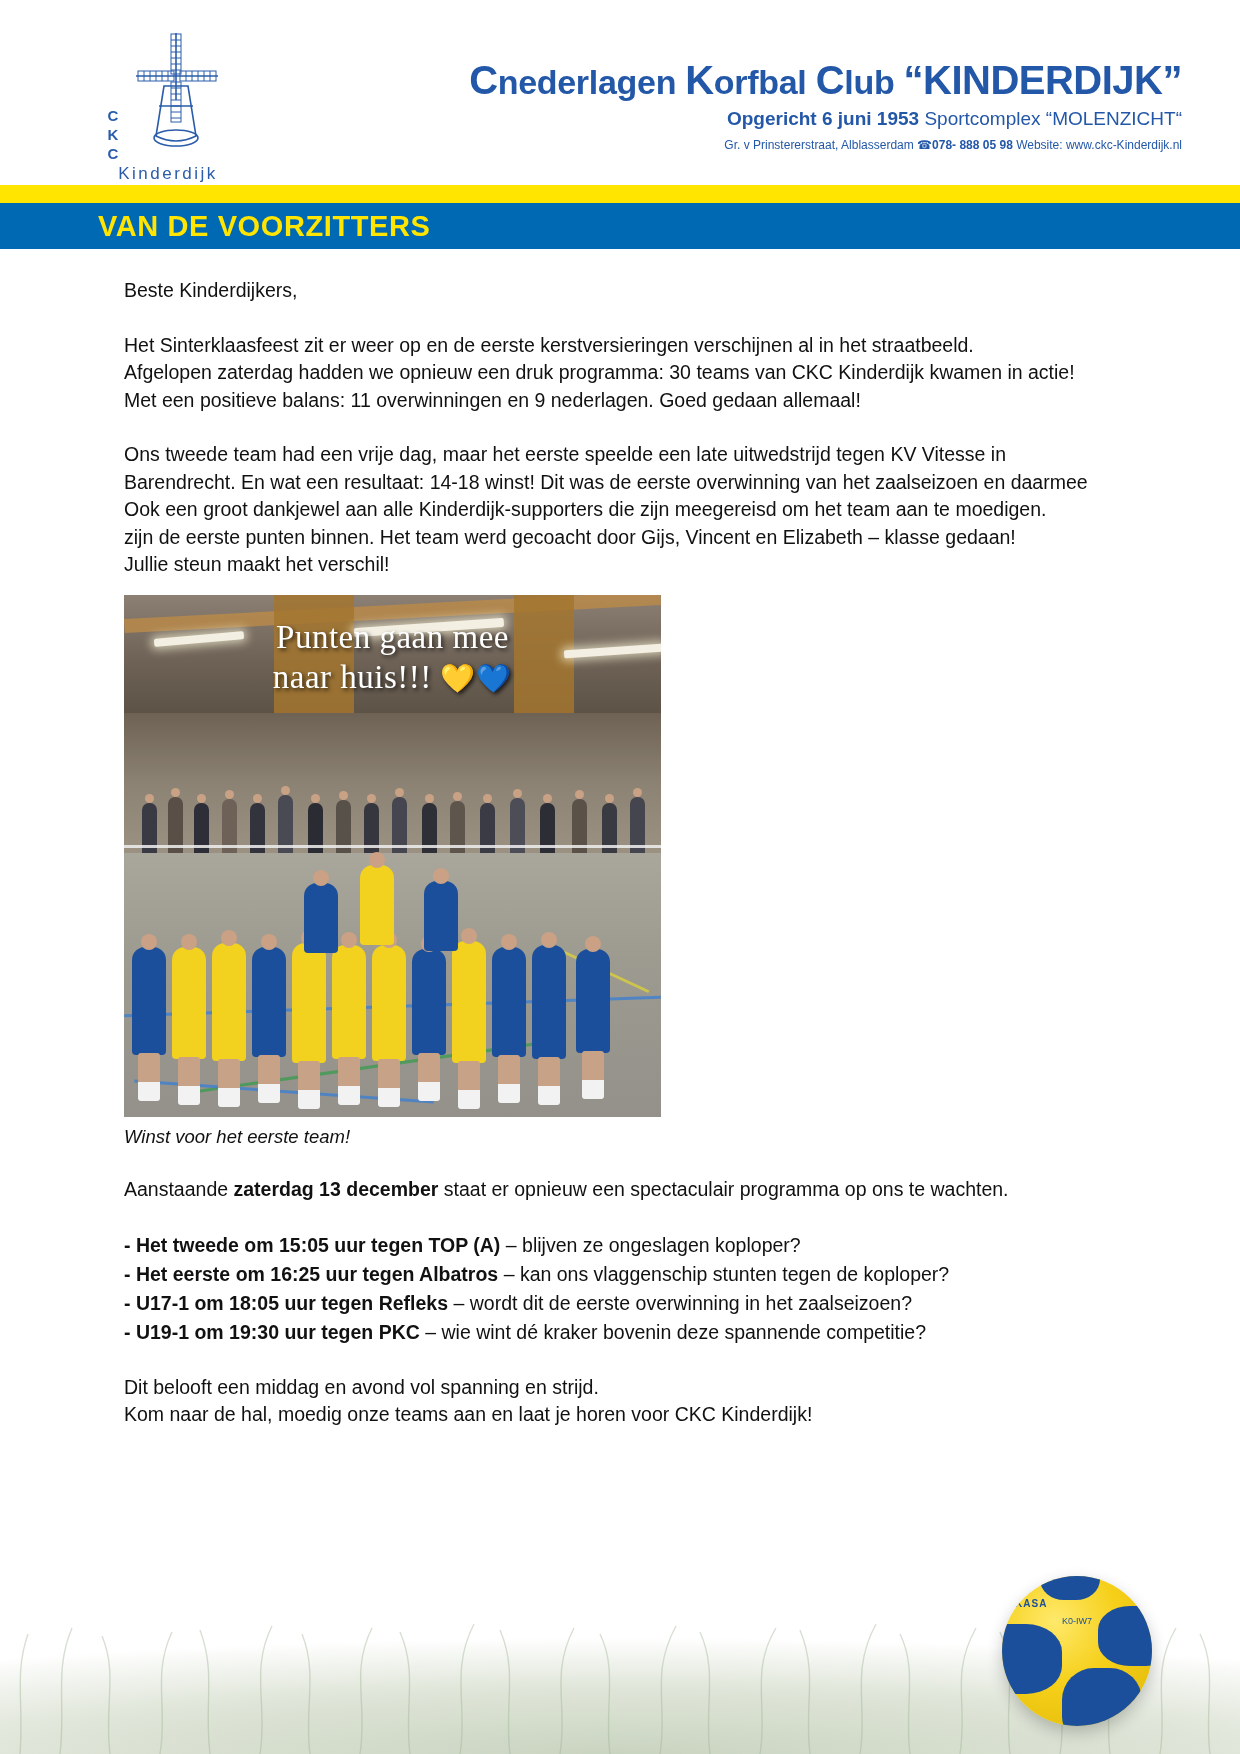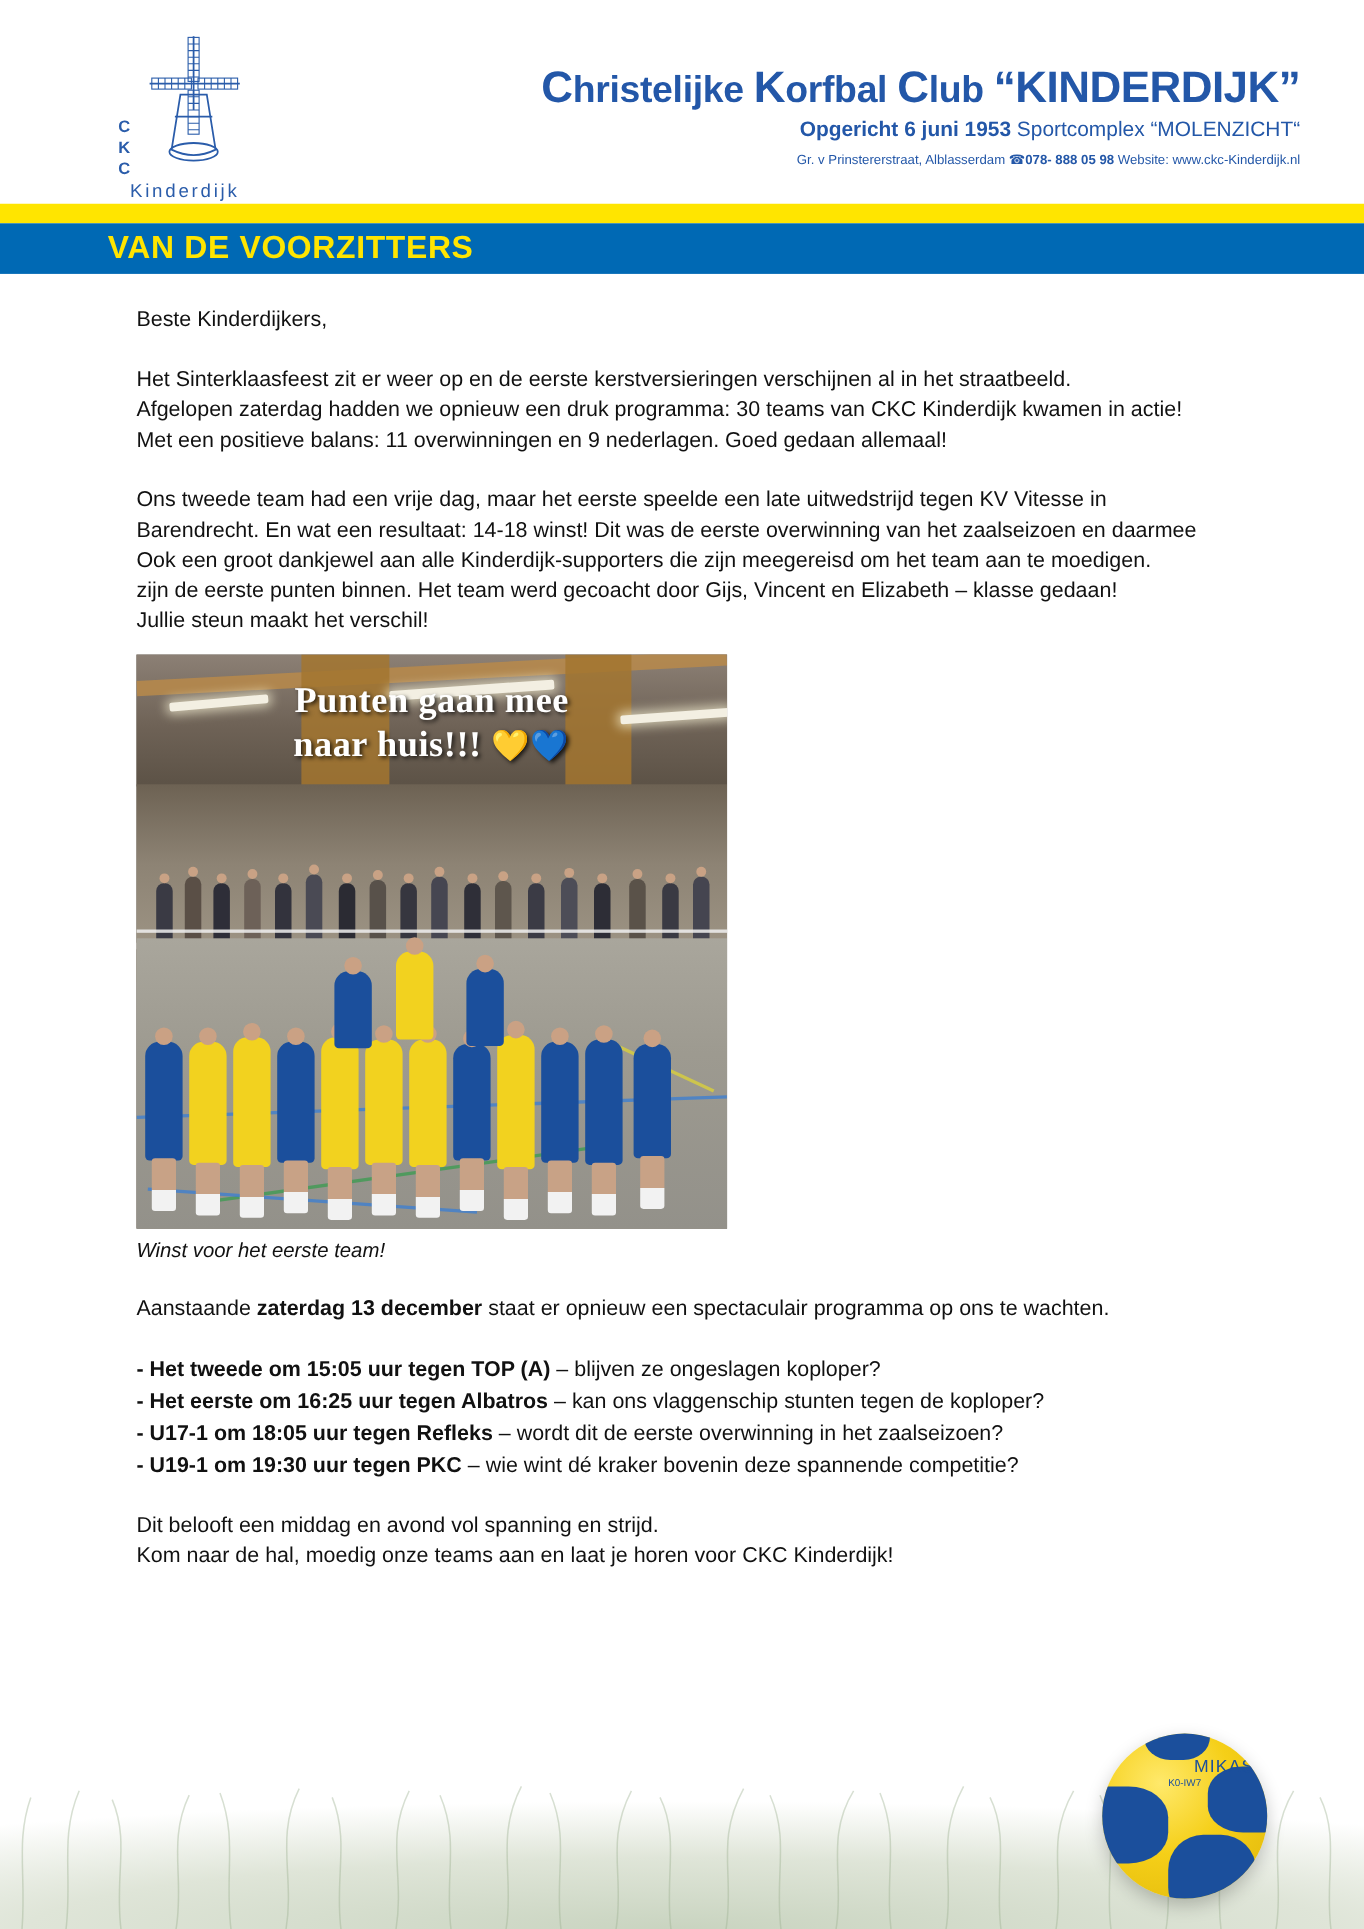--- a/index.html
+++ b/index.html
@@ -194,21 +194,21 @@
     background: linear-gradient(180deg,#c8a286 0%, #c8a286 60%, #f2f2f2 60%, #f2f2f2 100%);
     border-radius: 3px;
   }
   .photo-overlay {
     position: absolute;
     left: 0; top: 22px;
     width: 100%;
     text-align: center;
     color: #ffffff;
     font-size: 33px;
-    font-weight: bold;
+    font-weight: normal;
     line-height: 40px;
     text-shadow: 2px 2px 4px rgba(0,0,0,.75);
     font-family: "Liberation Serif", serif;
     letter-spacing: .5px;
   }
   .heart { font-size: 28px; letter-spacing: 1px; }
   .heart.y { color: #ffd21e; }
   .heart.b { color: #2f6fd0; }
 
   .caption {
@@ -257,24 +257,24 @@
     overflow: hidden;
   }
   .ball-panel {
     position: absolute;
     background: #1b4f9c;
     border-radius: 40%;
   }
   .ball-brand {
     position: absolute;
     left: 0; top: 22px; width: 100%;
-    text-align: right;
+    text-align: left;
     color: #1b4f9c;
-    font-size: 16px;
-    font-weight: normal;
+    font-size: 10px;
+    font-weight: bold;
     letter-spacing: 1px;
     font-family: "Liberation Sans", sans-serif;
   }
   .ball-sub {
     position: absolute;
     left: 0; top: 40px; width: 100%;
     text-align: center;
     color: #1b4f9c;
     font-size: 9px;
     font-family: "Liberation Sans", sans-serif;
@@ -327,21 +327,21 @@
     </svg>
     <div class="logo-letters">
       <div>C</div>
       <div>K</div>
       <div>C</div>
     </div>
     <div class="logo-name">Kinderdijk</div>
   </div>
 
   <div class="header-text">
-    <div class="club-title"><span class="cap">C</span><span>hristelijke</span> <span class="cap">K</span><span>orfbal</span> <span class="cap">C</span><span>lub</span> <span class="strong cap">“KINDERDIJK”</span></div>
+    <div class="club-title"><span class="cap">C</span><span>nederlagen</span> <span class="cap">K</span><span>orfbal</span> <span class="cap">C</span><span>lub</span> <span class="strong cap">“KINDERDIJK”</span></div>
     <div class="club-sub"><b>Opgericht 6 juni 1953</b> <span>Sportcomplex “MOLENZICHT“</span></div>
     <div class="club-addr"><span>Gr. v Prinstererstraat, Alblasserdam</span> <span>☎</span><b>078- 888 05 98</b> <span>Website: www.ckc-Kinderdijk.nl</span></div>
   </div>
 </div>
 
 <div class="yellow-stripe"></div>
 <div class="blue-band">
   <div class="blue-band-title">VAN DE VOORZITTERS</div>
 </div>
 

